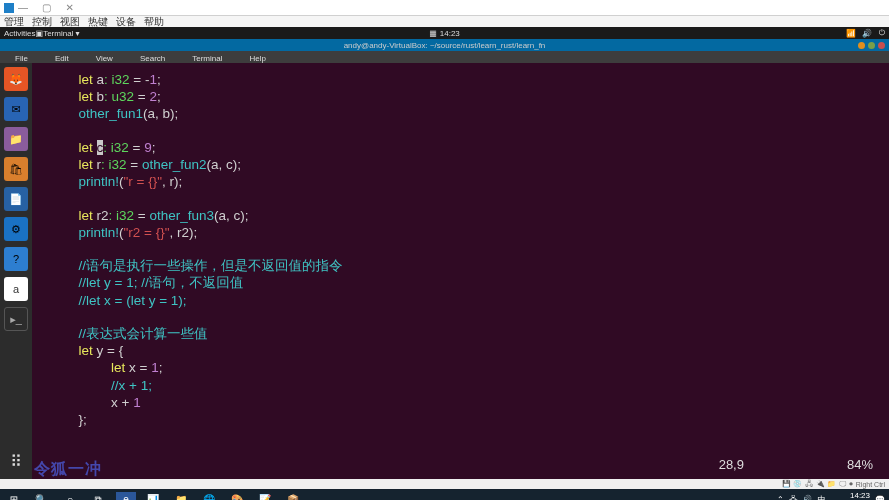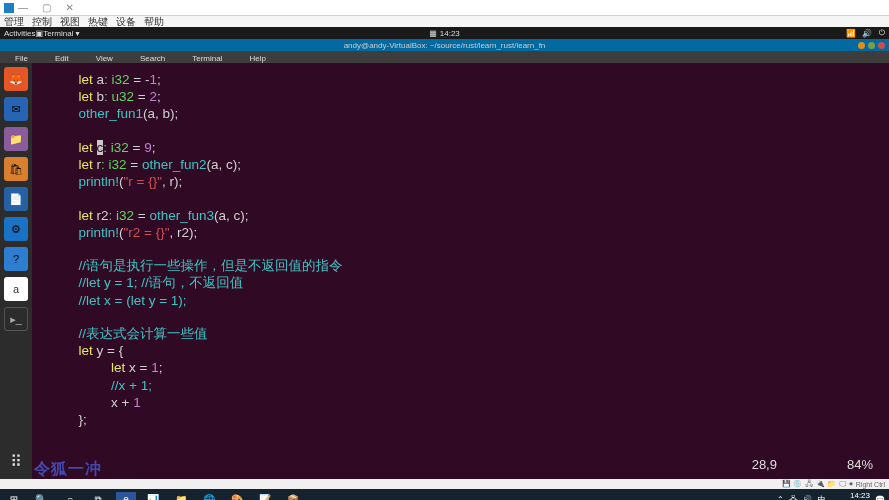--- a/index.html
+++ b/index.html
@@ -23,21 +23,21 @@
 .editor{flex:1;background:#300a24;padding:8px 14px;font-family:"DejaVu Sans Mono","Consolas",monospace;font-size:13.5px;line-height:16.2px;color:#d0d0d0;position:relative;white-space:pre}
 .kw{color:#e8e85c}
 .type{color:#5dd65d}
 .fn{color:#3fc4c4}
 .num{color:#c080d0}
 .str{color:#d05050}
 .cmt{color:#3fc4c4}
 .cursor{background:#c8c8c8;color:#300a24}
 .watermark{position:absolute;left:2px;bottom:2px;font-size:16px;color:#4447ab;font-weight:bold;letter-spacing:1px}
 .status{position:absolute;right:16px;bottom:6px;color:#ddd;font-size:13px}
-.status .pct{margin-left:70px}
+.status .pct{margin-left:103px}
 .vbstatus{height:10px;background:#f0f0f0;display:flex;justify-content:flex-end;align-items:center;padding:0 4px;font-size:7px;color:#666;gap:3px}
 .taskbar{height:21px;background:#15232f;display:flex;align-items:center;padding:0 4px;gap:8px}
 .taskbar .tbicon{width:20px;height:16px;display:flex;align-items:center;justify-content:center;color:#fff;font-size:10px}
 .taskbar .tray{margin-left:auto;display:flex;align-items:center;gap:5px;color:#fff;font-size:8px}
 .clock{text-align:right;line-height:9px;font-size:8px}
 .apps{width:24px;height:24px;display:flex;align-items:center;justify-content:center;color:#ddd;margin-top:auto;margin-bottom:6px}
 </style>
 </head>
 <body>
 

